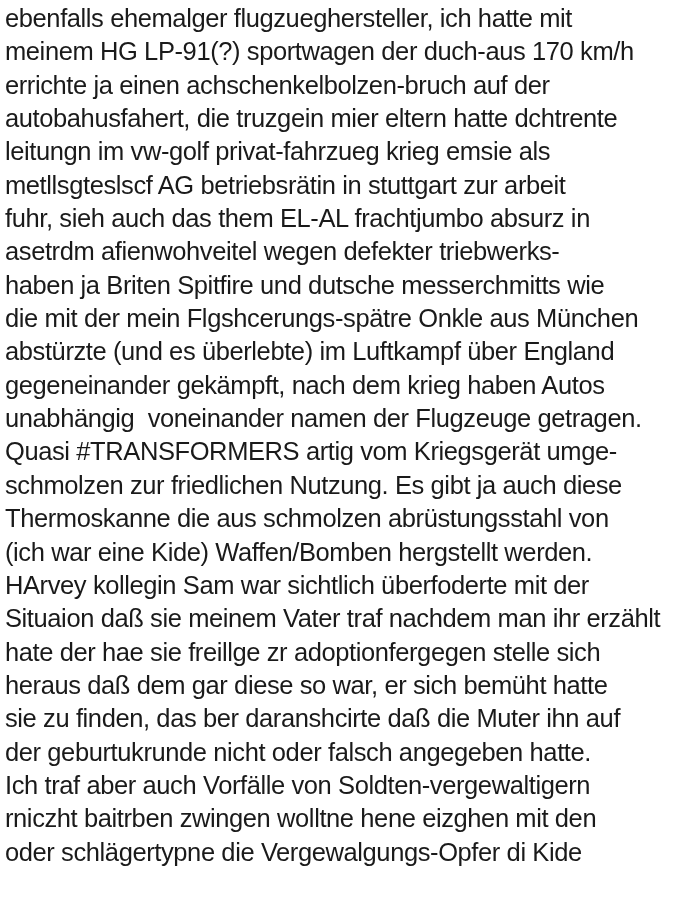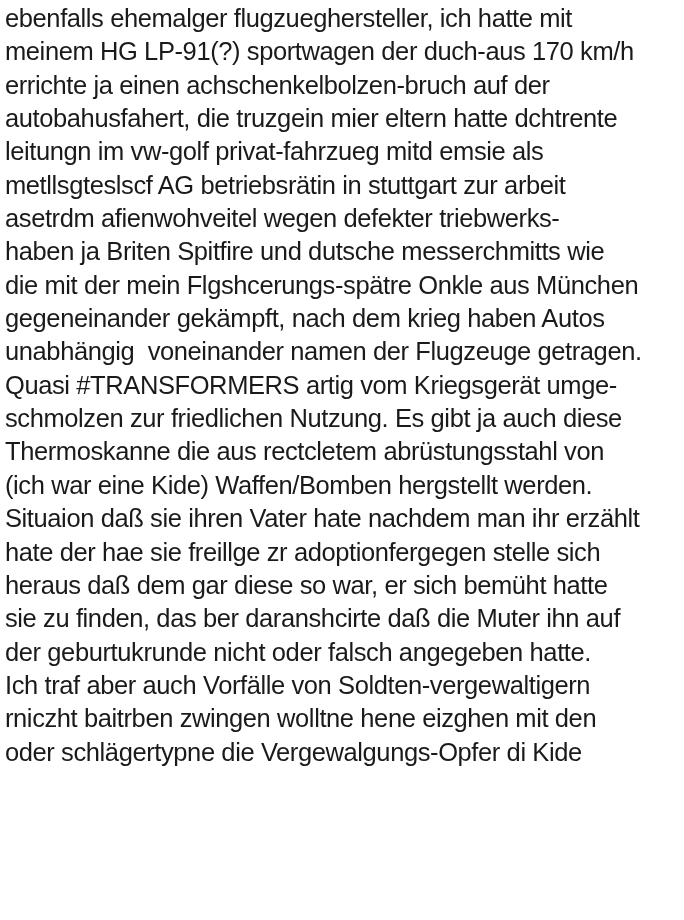--- a/index.html
+++ b/index.html
@@ -34,32 +34,35 @@
 </style>
 </head>
 <body>
 
 <div class="page">
   <div class="text-block">
       <div class="text-line">ebenfalls ehemalger flugzueghersteller, ich hatte mit</div>
       <div class="text-line">meinem HG LP-91(?) sportwagen der duch-aus 170 km/h</div>
       <div class="text-line">errichte ja einen achschenkelbolzen-bruch auf der</div>
       <div class="text-line">autobahusfahert, die truzgein mier eltern hatte dchtrente</div>
-      <div class="text-line">leitungn im vw-golf privat-fahrzueg mitd emsie als</div>
+      <div class="text-line">leitungn im vw-golf privat-fahrzueg krieg emsie als</div>
       <div class="text-line">metllsgteslscf AG betriebsrätin in stuttgart zur arbeit</div>
+      <div class="text-line">fuhr, sieh auch das them EL-AL frachtjumbo absurz in</div>
       <div class="text-line">asetrdm afienwohveitel wegen defekter triebwerks-</div>
       <div class="text-line">haben ja Briten Spitfire und dutsche messerchmitts wie</div>
       <div class="text-line">die mit der mein Flgshcerungs-spätre Onkle aus München</div>
+      <div class="text-line">abstürzte (und es überlebte) im Luftkampf über England</div>
       <div class="text-line">gegeneinander gekämpft, nach dem krieg haben Autos</div>
       <div class="text-line">unabhängig  voneinander namen der Flugzeuge getragen.</div>
       <div class="text-line">Quasi #TRANSFORMERS artig vom Kriegsgerät umge-</div>
       <div class="text-line">schmolzen zur friedlichen Nutzung. Es gibt ja auch diese</div>
-      <div class="text-line">Thermoskanne die aus rectcletem abrüstungsstahl von</div>
+      <div class="text-line">Thermoskanne die aus schmolzen abrüstungsstahl von</div>
       <div class="text-line">(ich war eine Kide) Waffen/Bomben hergstellt werden.</div>
-      <div class="text-line">Situaion daß sie ihren Vater hate nachdem man ihr erzählt</div>
+      <div class="text-line">HArvey kollegin Sam war sichtlich überfoderte mit der</div>
+      <div class="text-line">Situaion daß sie meinem Vater traf nachdem man ihr erzählt</div>
       <div class="text-line">hate der hae sie freillge zr adoptionfergegen stelle sich</div>
       <div class="text-line">heraus daß dem gar diese so war, er sich bemüht hatte</div>
       <div class="text-line">sie zu finden, das ber daranshcirte daß die Muter ihn auf</div>
       <div class="text-line">der geburtukrunde nicht oder falsch angegeben hatte.</div>
       <div class="text-line">Ich traf aber auch Vorfälle von Soldten-vergewaltigern</div>
       <div class="text-line">rniczht baitrben zwingen wolltne hene eizghen mit den</div>
       <div class="text-line">oder schlägertypne die Vergewalgungs-Opfer di Kide</div>
     </div>
 </div>
 

